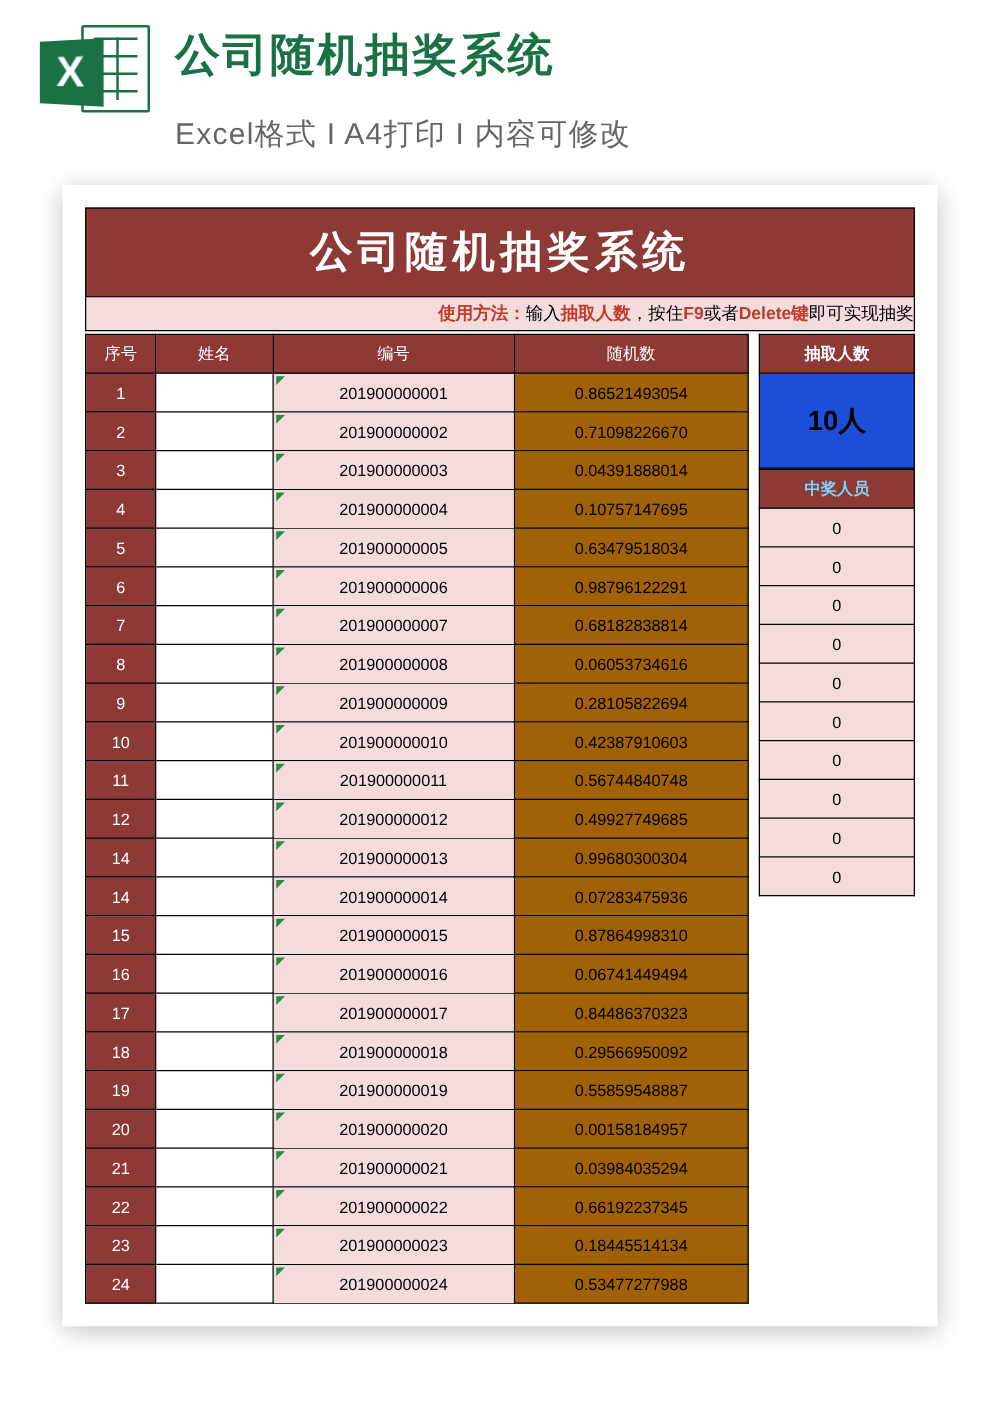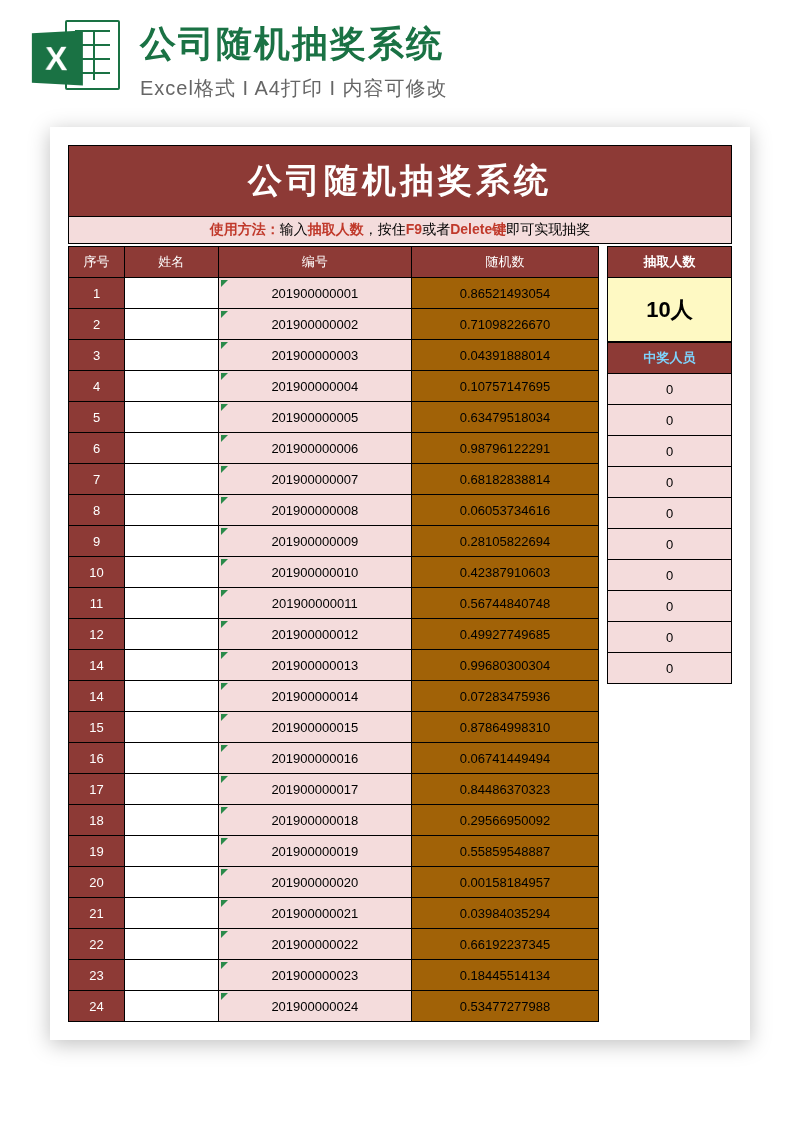--- a/index.html
+++ b/index.html
@@ -69,43 +69,43 @@
     margin-left: 20px;
   }
   .title-main {
     color: #1a7244;
     font-size: 36px;
     font-weight: bold;
     letter-spacing: 2px;
   }
   .title-sub {
     color: #666;
-    font-size: 20px;
-    margin-top: 6px;
+    font-size: 24px;
+    margin-top: 22px;
     letter-spacing: 1px;
   }
   .doc-wrapper {
     margin: 15px 50px 0 50px;
     box-shadow: 0 4px 20px rgba(0,0,0,0.25);
     background: #fff;
     padding: 18px;
   }
   .doc-title {
     background: #8d3a36;
     color: #fff;
     text-align: center;
     font-size: 34px;
     font-weight: bold;
     padding: 12px 0;
     letter-spacing: 4px;
     border: 1px solid #000;
   }
   .instruction {
     background: #f4dcdc;
-    text-align: center;
+    text-align: right;
     font-size: 14px;
     padding: 4px 0;
     border: 1px solid #000;
     border-top: none;
   }
   .instruction .label-red { color: #c0392b; font-weight: bold; }
   .instruction .key-red { color: #c0392b; font-weight: bold; }
   .content-area {
     display: flex;
     gap: 8px;
@@ -152,22 +152,22 @@
     text-align: center;
     font-size: 13px;
   }
   .side-panel .hdr {
     background: #8d3a36;
     color: #fff;
     height: 31px;
     font-weight: bold;
   }
   .side-panel .count-cell {
-    background: #fef9c3;
-    height: 64px;
+    background: #1d4ed8;
+    height: 76px;
     font-size: 22px;
     font-weight: bold;
   }
   .side-panel .winner-hdr {
     background: #8d3a36;
     color: #7dd3fc;
     height: 31px;
     font-weight: bold;
   }
   .side-panel .winner-cell {

